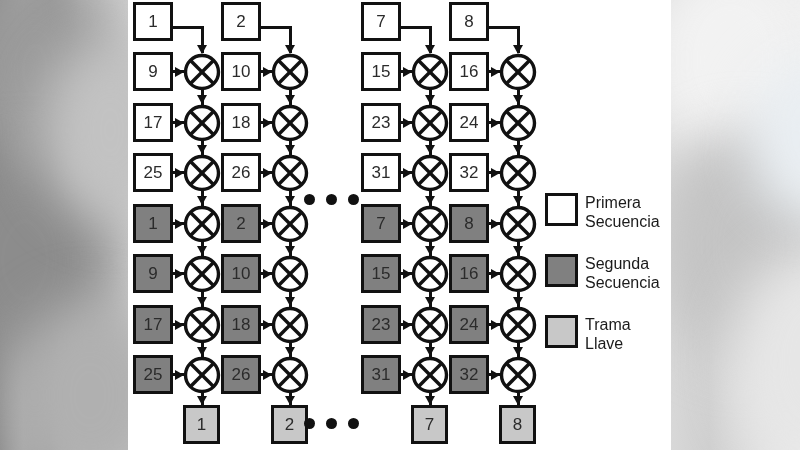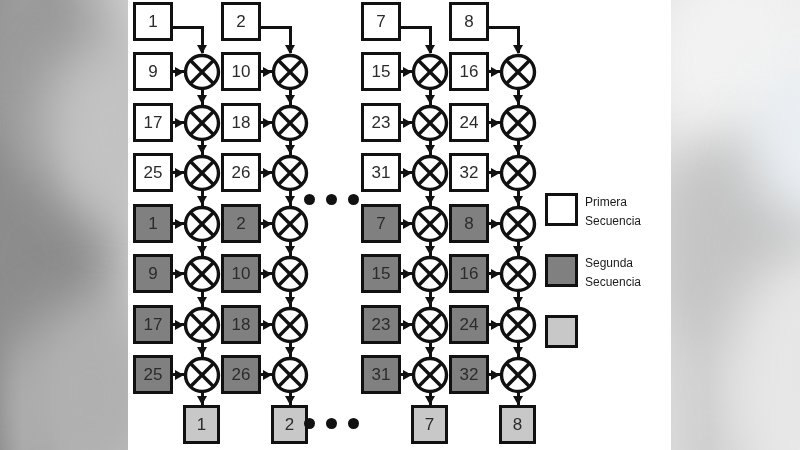--- a/index.html
+++ b/index.html
@@ -42,21 +42,21 @@
   .arrow.right{border-top:5px solid transparent;border-bottom:5px solid transparent;border-left:9px solid #111;}
 
   
   .dots{position:absolute;display:flex;gap:11px;align-items:center;}
   .dots i{display:block;width:11px;height:11px;border-radius:50%;background:#111;}
   .leg-row{position:absolute;display:flex;align-items:flex-start;}
   .leg-sw{width:33px;height:33px;border:3px solid #111;box-sizing:border-box;flex:0 0 auto;}
   .leg-sw.white{background:#fff;}
   .leg-sw.dark{background:#808080;}
   .leg-sw.light{background:#c8c8c8;}
-  .leg-txt{margin-left:7px;font-size:12px;line-height:19px;color:#1b1b1b;white-space:nowrap;}
+  .leg-txt{margin-left:7px;font-size:16px;line-height:19px;color:#1b1b1b;white-space:nowrap;}
 </style>
 </head>
 <body>
 
 <div id="stage">
 
   <div class="bg-blur" id="bg-left">
     <div class="b" style="left:-40px;top:-30px;width:150px;height:200px;background:#9a9a9a;"></div>
     <div class="b" style="left:-60px;top:150px;width:170px;height:220px;background:#8c8c8c;"></div>
     <div class="b" style="left:40px;top:40px;width:140px;height:180px;background:#c2c2c2;"></div>
@@ -448,17 +448,21 @@
         </div>
         <div class="leg-row" style="left:0px;top:61px;">
           <div class="leg-sw dark"></div>
           <div class="leg-txt">
             <div>Segunda</div>
             <div>Secuencia</div>
           </div>
         </div>
         <div class="leg-row" style="left:0px;top:122px;">
           <div class="leg-sw light"></div>
+          <div class="leg-txt">
+            <div>Trama</div>
+            <div>Llave</div>
+          </div>
         </div>
       </div>
     </div>
 
 </div>
 
 </body></html>

